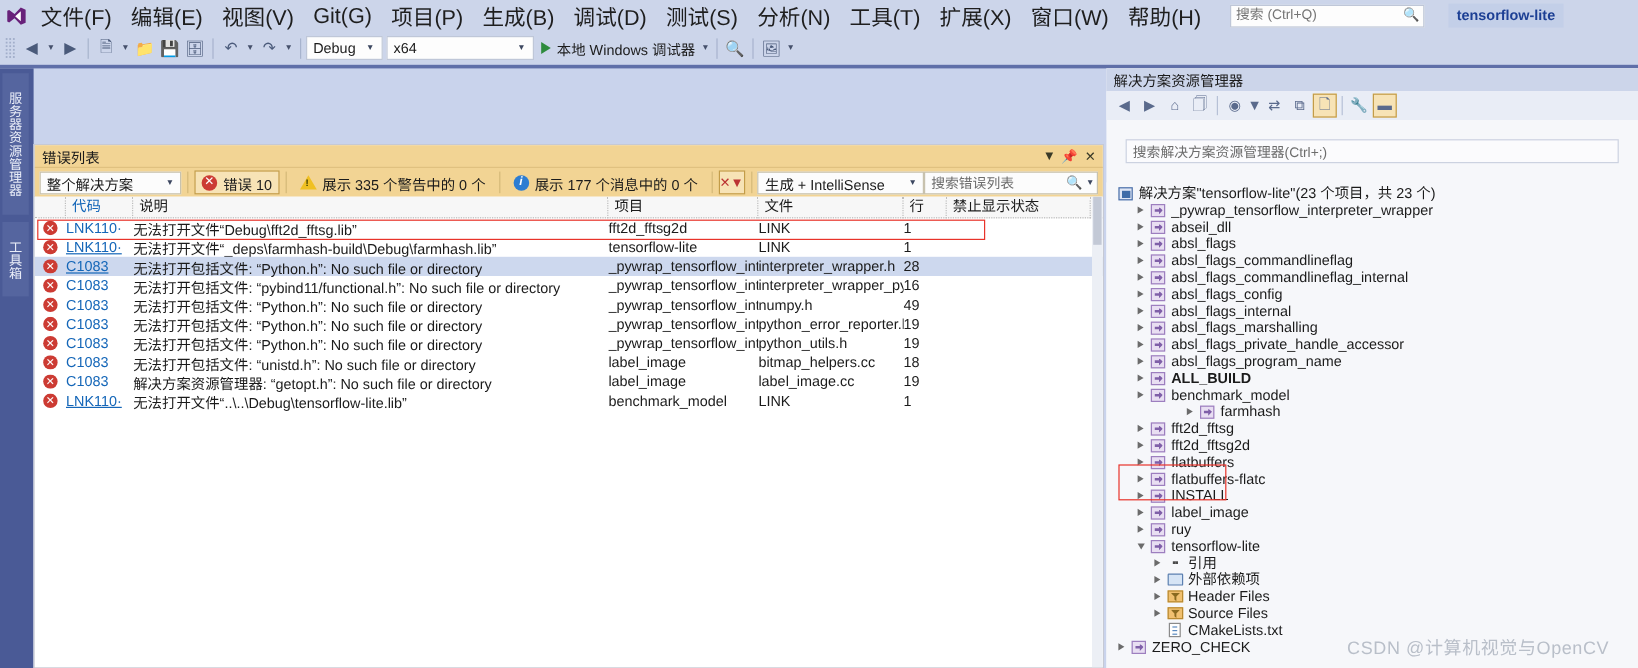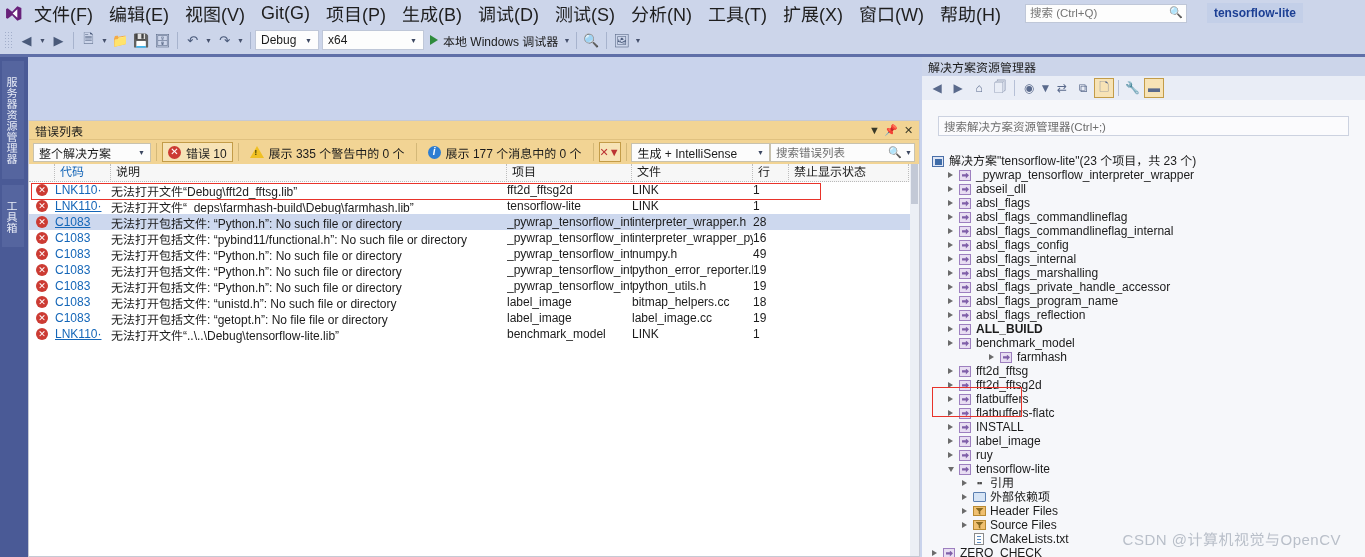--- a/index.html
+++ b/index.html
@@ -299,21 +299,21 @@
     <div class="tb-sep"></div>
     <div class="tb-btn">↶</div>
     <div class="tb-arrow">▼</div>
     <div class="tb-btn">↷</div>
     <div class="tb-arrow">▼</div>
     <div class="tb-sep"></div>
     <div class="combo" style="width:64px;">
       <span class="cb-text">Debug</span>
       <span class="cb-caret">▼</span>
     </div>
-    <div class="combo" style="width:102px;">
+    <div class="combo" style="width:123px;">
       <span class="cb-text">x64</span>
       <span class="cb-caret">▼</span>
     </div>
     <div class="run-btn">
       <span class="tri-play"></span>
       <span>本地 Windows 调试器</span>
     </div>
     <div class="tb-arrow">▼</div>
     <div class="tb-sep"></div>
     <div class="tb-btn">🔍</div>
@@ -469,21 +469,21 @@
             <div class="c c-proj">label_image</div>
             <div class="c c-file">bitmap_helpers.cc</div>
             <div class="c c-line">18</div>
             <div class="c c-supp"></div>
           </div>
           <div class="grid-row">
             <div class="c c-icon">
               <span class="ic-err">✕</span>
             </div>
             <div class="c c-code">C1083</div>
-            <div class="c c-desc">无法打开包括文件: “getopt.h”: No file file or directory</div>
+            <div class="c c-desc">解决方案资源管理器: “getopt.h”: No such file or directory</div>
             <div class="c c-proj">label_image</div>
             <div class="c c-file">label_image.cc</div>
             <div class="c c-line">19</div>
             <div class="c c-supp"></div>
           </div>
           <div class="grid-row">
             <div class="c c-icon">
               <span class="ic-err">✕</span>
             </div>
             <div class="c c-code u">LNK110·</div>
@@ -619,29 +619,20 @@
             </span>
             <span class="tlabel">absl_flags_program_name</span>
           </div>
           <div class="trow" style="padding-left: 22px;">
             <span class="tw">
               <span class="tri-r"></span>
             </span>
             <span class="ticon">
               <span class="csicon"></span>
             </span>
-            <span class="tlabel">absl_flags_reflection</span>
-          </div>
-          <div class="trow" style="padding-left: 22px;">
-            <span class="tw">
-              <span class="tri-r"></span>
-            </span>
-            <span class="ticon">
-              <span class="csicon"></span>
-            </span>
             <span class="tlabel bold">ALL_BUILD</span>
           </div>
           <div class="trow" style="padding-left: 22px;">
             <span class="tw">
               <span class="tri-r"></span>
             </span>
             <span class="ticon">
               <span class="csicon"></span>
             </span>
             <span class="tlabel">benchmark_model</span>

